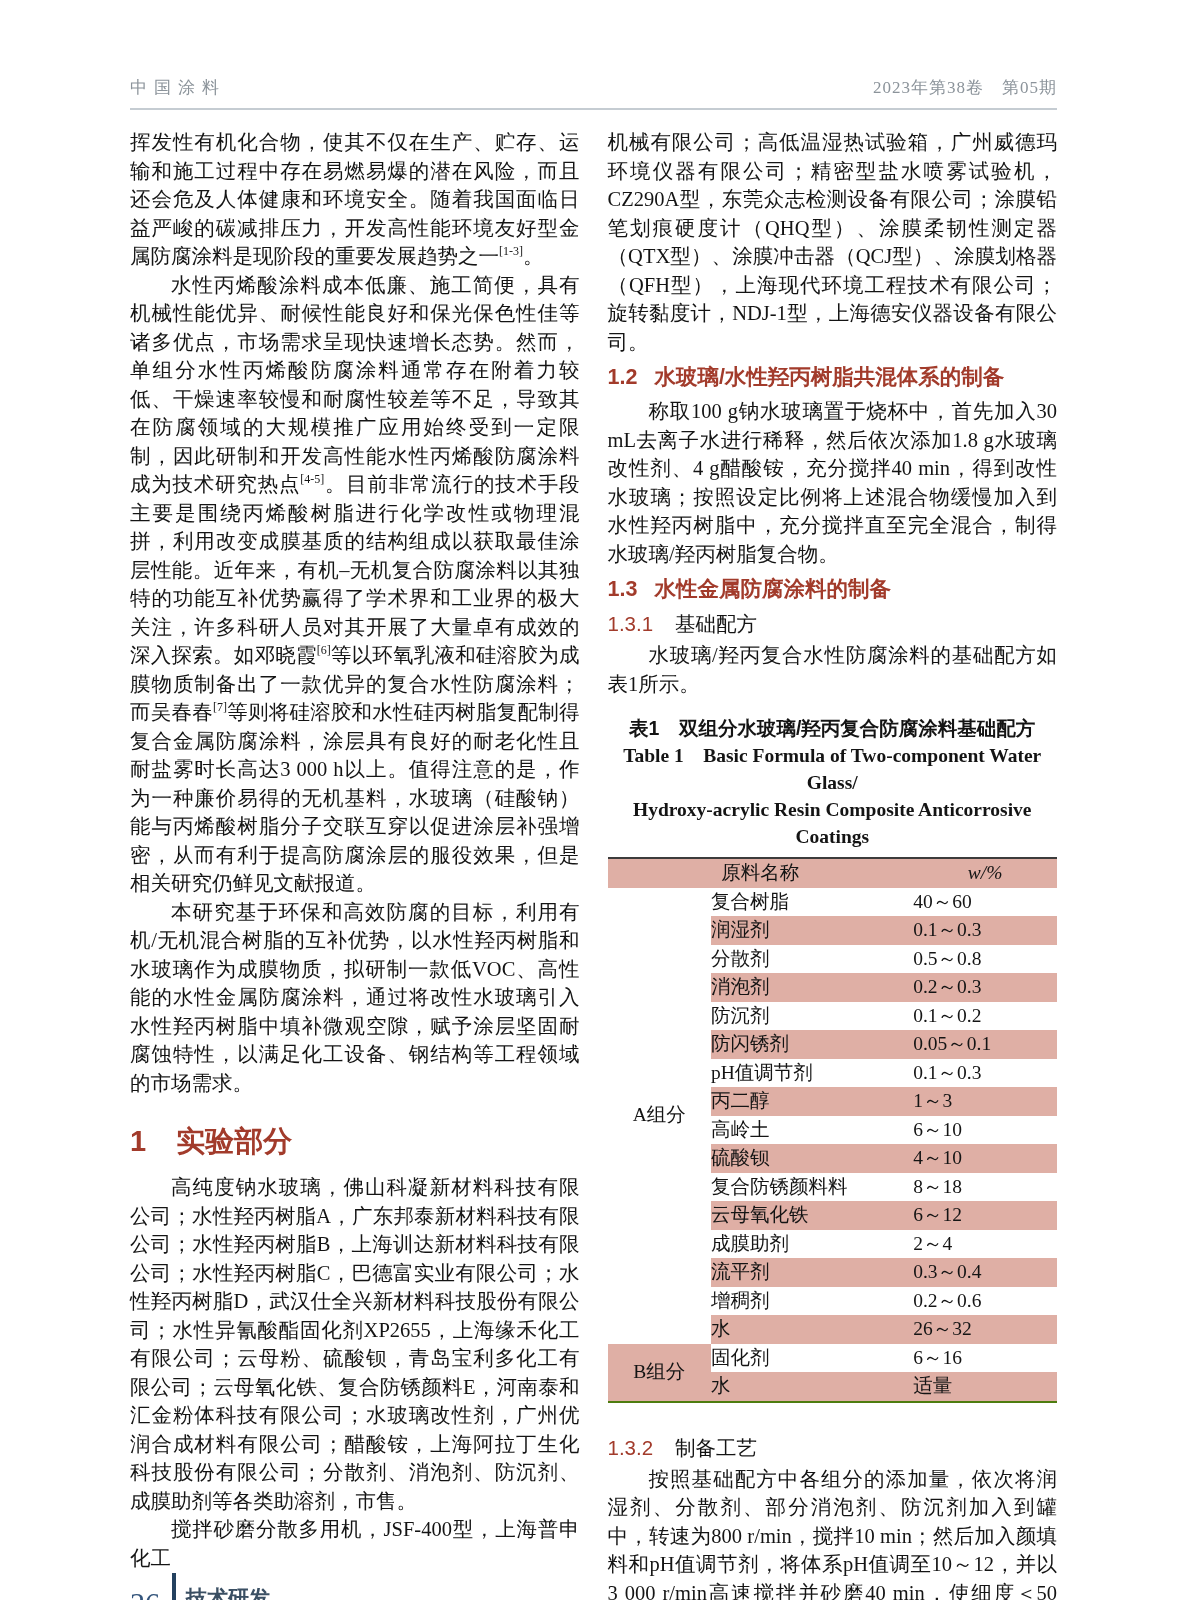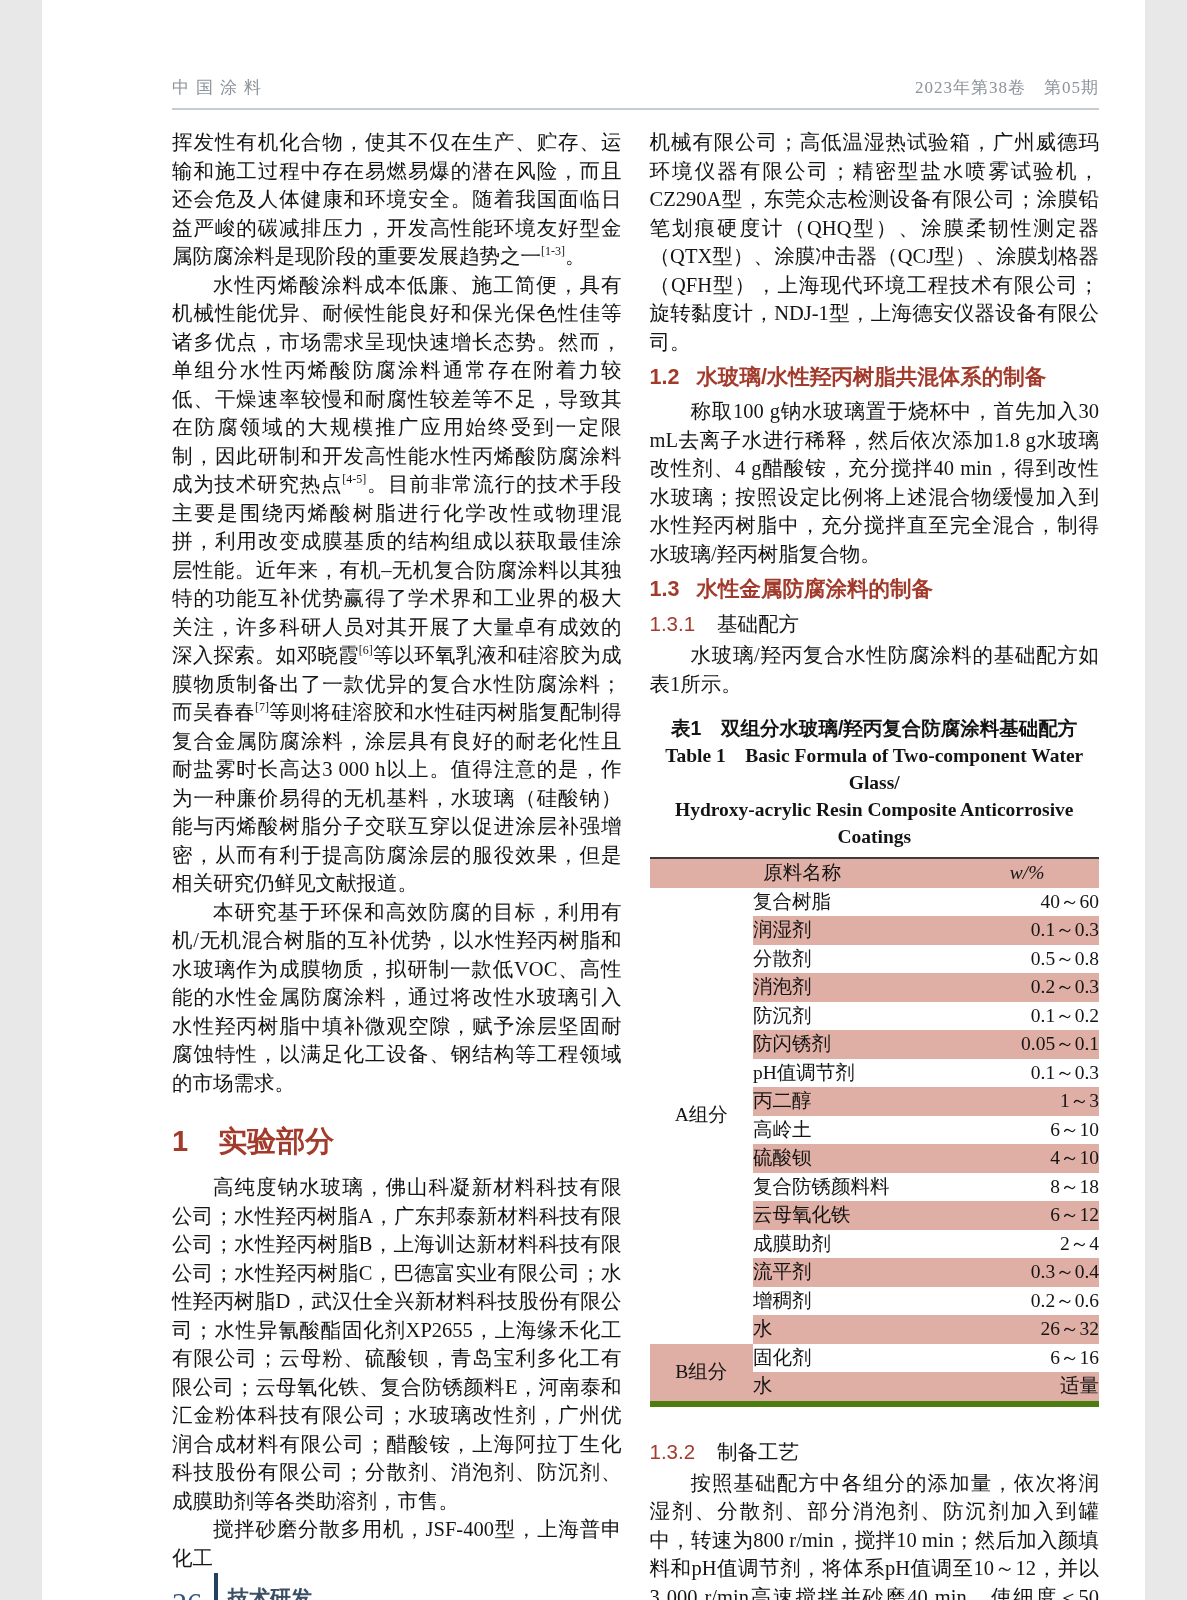--- a/index.html
+++ b/index.html
@@ -7,21 +7,21 @@
     --pink:#dfafa5;
     --ink:#141414;
     --hdr-gray:#8b939a;
     --foot-blue:#34557c;
     --foot-dark:#3a4f63;
   }
   *{margin:0;padding:0;box-sizing:border-box;}
   html,body{background:#e8e8e8;}
   .page{
     position:relative;
-    width:1103px;height:1600px;
+    width:1187px;height:1600px;
     margin:0 auto;
     background:#fff;
     overflow:hidden;
     font-family:"Liberation Serif","DejaVu Serif",serif;
     color:var(--ink);
   }
   
   .runhead{
     position:absolute;top:76px;left:130px;width:927px;
     display:flex;justify-content:space-between;align-items:flex-end;
@@ -69,36 +69,36 @@
     font-family:"Liberation Sans","DejaVu Sans",sans-serif;
     font-weight:bold;font-size:19.5px;line-height:28px;text-align:center;
   }
   .cap-en{
     font-weight:bold;font-size:19.5px;line-height:27px;text-align:center;
   }
   table.formula{
     width:100%;margin-top:7px;
     border-collapse:collapse;
     border-top:2px solid #3c3c3c;
-    border-bottom:6px solid #4d7c0f;
+    border-bottom:2px solid #4d7c0f;
     font-size:19.5px;
   }
   table.formula th,table.formula td{
     height:28px;padding:0;font-weight:normal;vertical-align:middle;
   }
   table.formula thead th{background:var(--pink);}
   th.name-h{text-align:center;}
   th.val-h{text-align:center;font-style:italic;}
   col.c-grp{width:23%;}
   col.c-name{width:45%;}
   col.c-val{width:32%;}
   td.grp{text-align:center;}
   td.grp-b{background:var(--pink);}
   td.nm{text-align:left;padding-left:20px;}
-  td.vl{text-align:right;}
+  td.vl{text-align:left;}
   tbody tr:nth-child(even) td.d{background:var(--pink);}
   
   .pagefoot{
     position:absolute;left:130px;top:1566px;
     display:flex;align-items:center;text-decoration:underline;
   }
   .pagefoot .pnum{
     font-size:30px;color:var(--foot-blue);
     margin-top:10px;margin-right:12px;
   }

